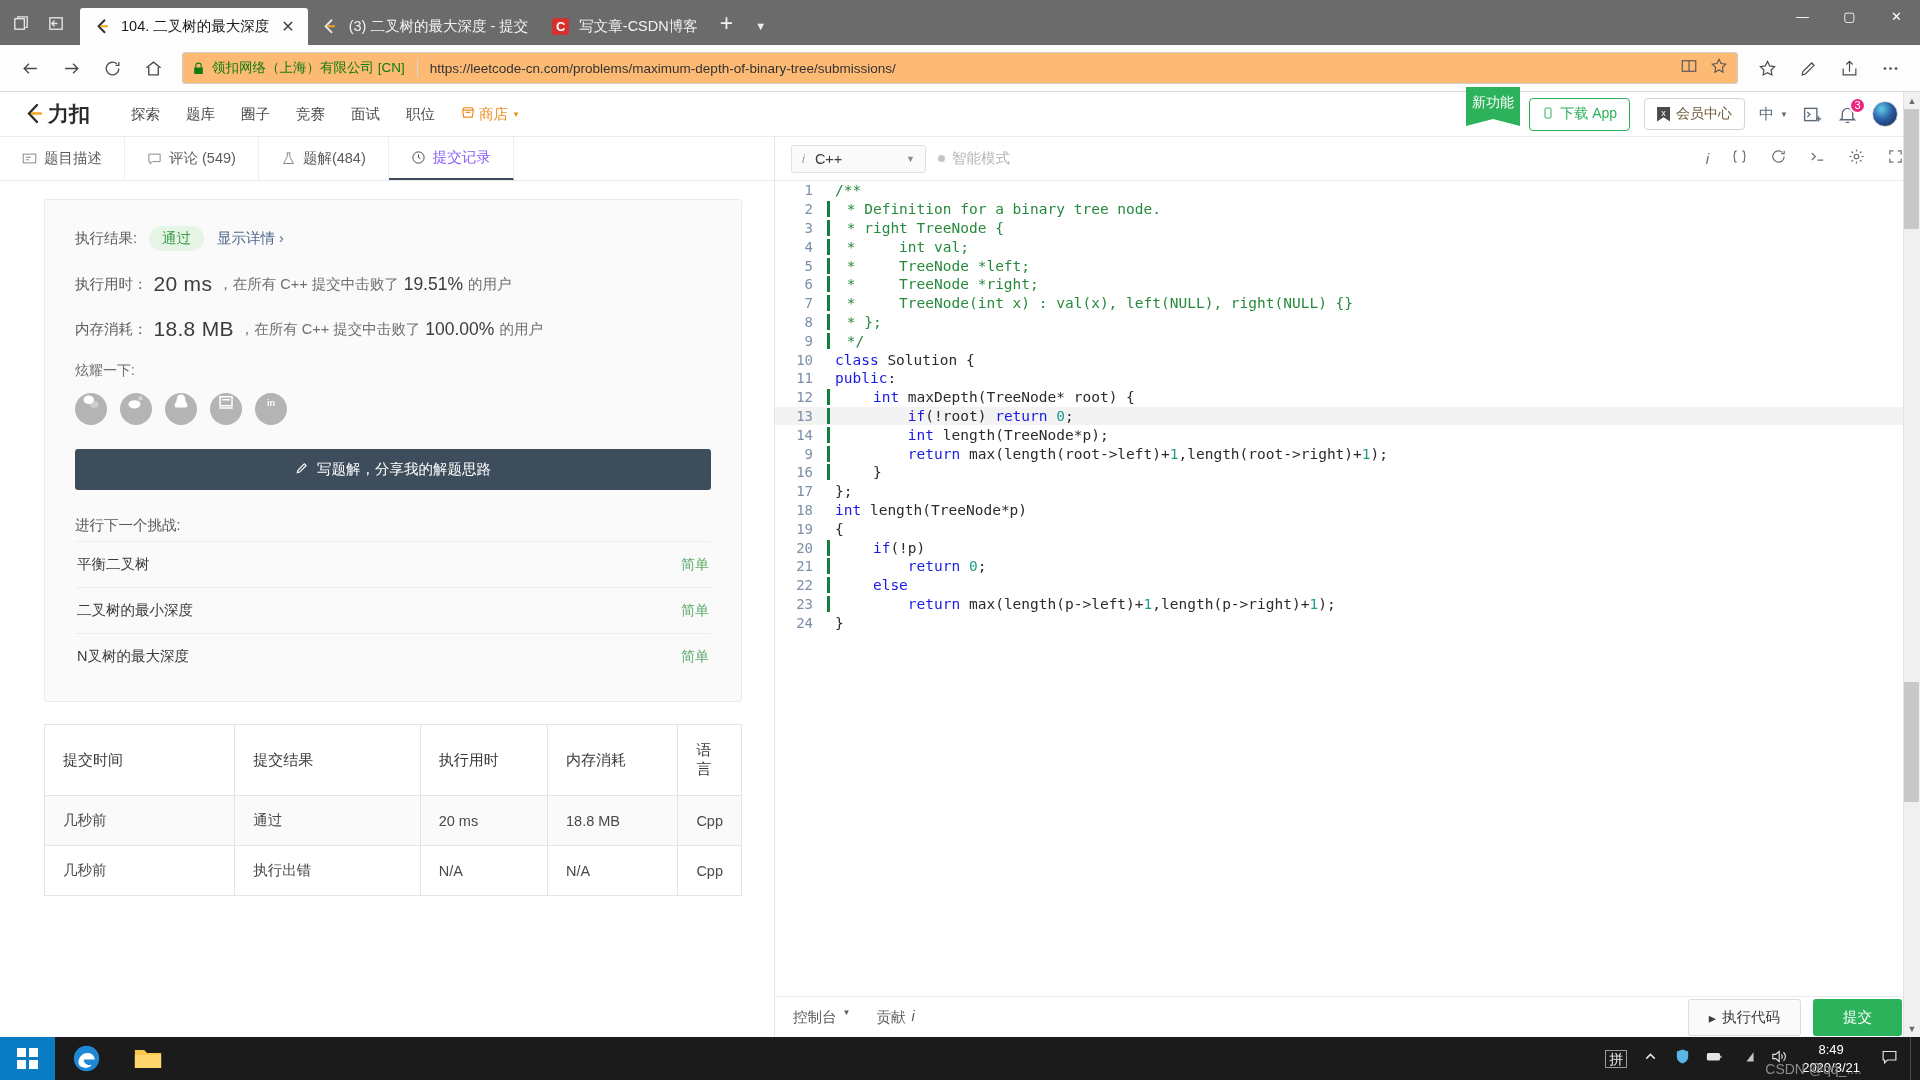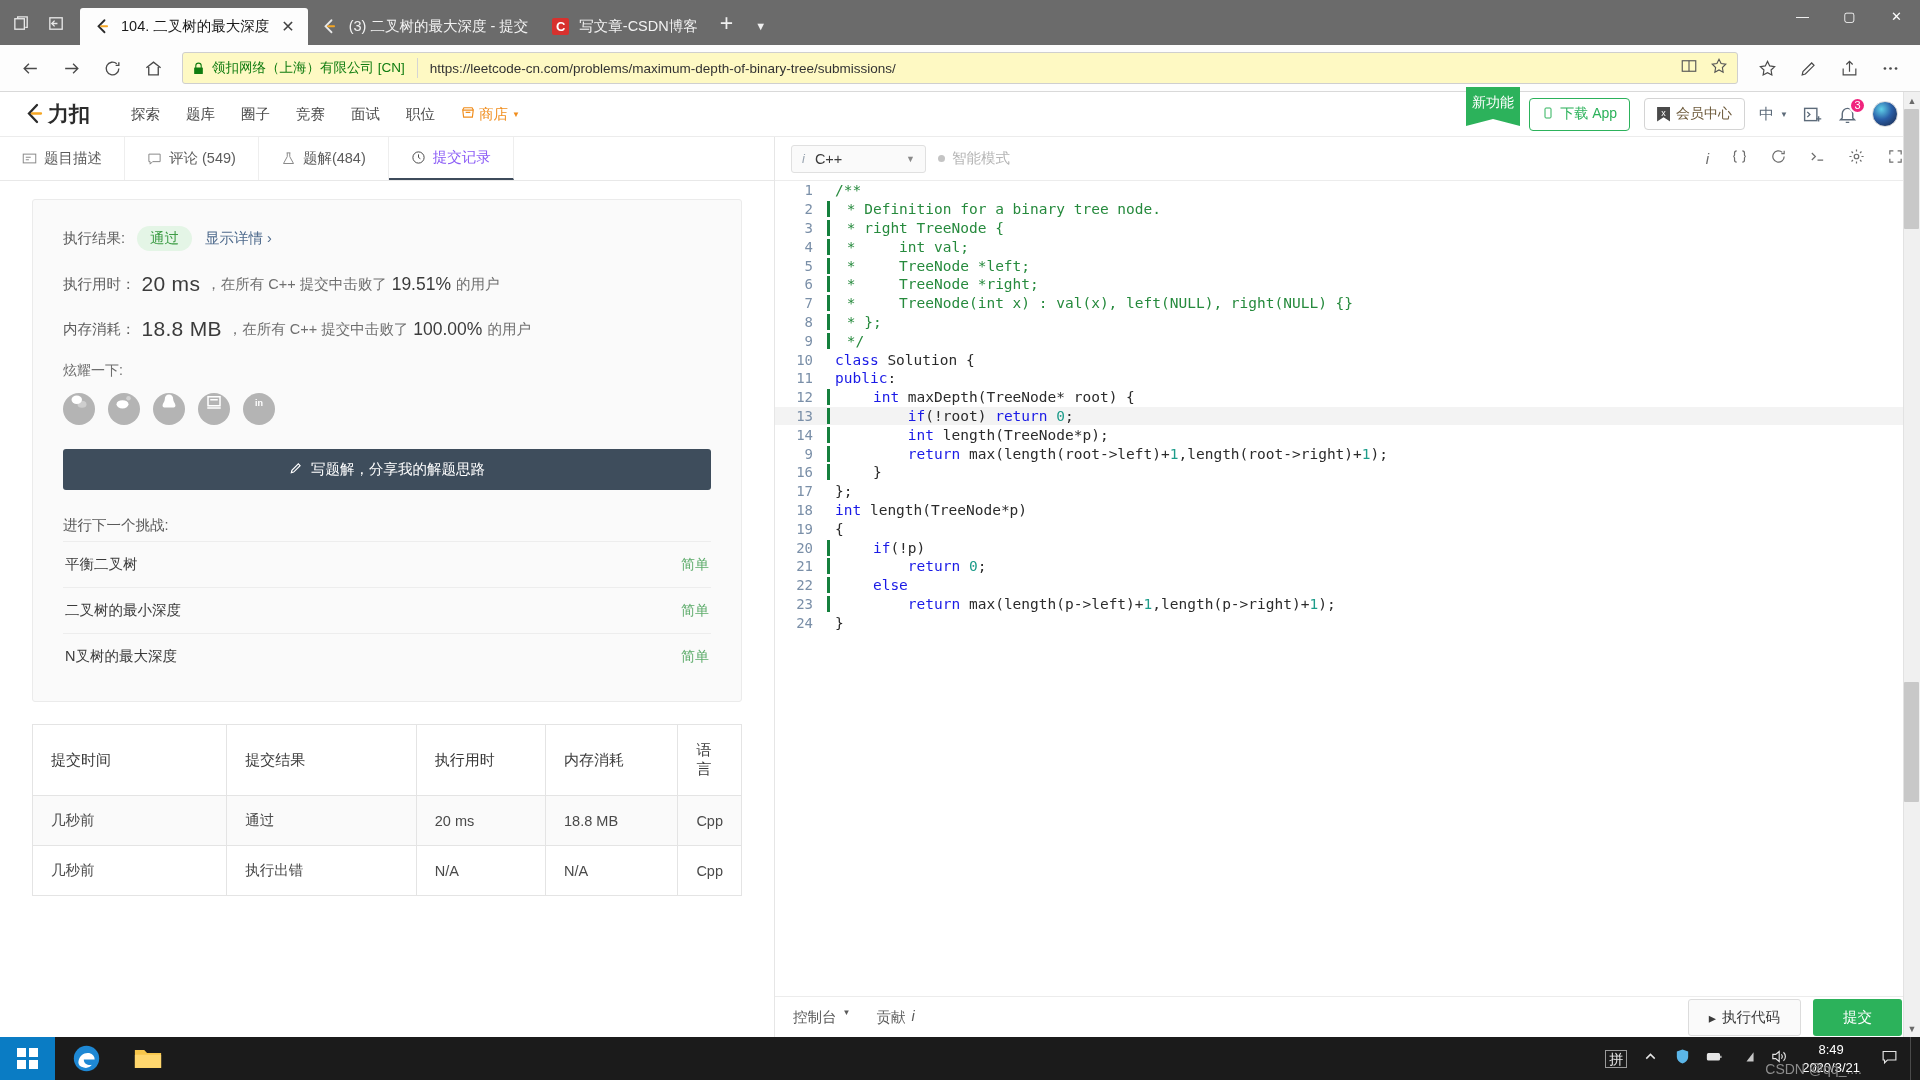--- a/index.html
+++ b/index.html
@@ -43,21 +43,21 @@
     display: flex; align-items: center; padding: 0 11px; gap: 3px;
     border-bottom: 1px solid #d9d9d9;
   }
   .navbtn {
     width: 38px; height: 34px; display: flex; align-items: center; justify-content: center;
     color: #4a4a4a; border-radius: 3px;
   }
   .navbtn svg { width: 19px; height: 19px; }
   .addressbar {
     flex: 1; height: 32px; margin: 0 7px;
-    border: 1px solid #cfcfcf; border-radius: 3px; background: #fef9c3;
+    border: 1px solid #cfcfcf; border-radius: 3px; background: #fdba74;
     display: flex; align-items: center; padding: 0 9px; gap: 7px;
   }
   .lockicon { color: #107c10; display: flex; align-items: center; }
   .sitename { color: #107c10; font-size: 13.5px; white-space: nowrap; }
   .url-sep { width: 1px; height: 20px; background: #d5d5d5; margin: 0 5px; }
   .urltext { color: #333; font-size: 13.5px; flex: 1; overflow: hidden; white-space: nowrap; }
   .addr-right { display: flex; align-items: center; gap: 12px; color: #555; }
 
   
   .lc-nav {
@@ -109,21 +109,21 @@
 
   
   .qtabs { height: 44px; display: flex; align-items: stretch; border-bottom: 1px solid #e8e8e8; background: #fff; }
   .qtab {
     display: flex; align-items: center; gap: 7px; padding: 0 22px;
     font-size: 14.5px; color: #5c5c5c; border-right: 1px solid #eee; white-space: nowrap;
   }
   .qtab.active { color: #8b5cf6; border-bottom: 2px solid #3e4b5b; background: #fff; }
   .qtab svg { width: 15px; height: 15px; }
 
-  .left-scroll { flex: 1; overflow: hidden; padding: 18px 32px 0; background: #fff; }
+  .left-scroll { flex: 1; overflow: hidden; padding: 18px 32px 0; background: #fff; margin-left: 12px; }
 
   .result-card {
     border: 1px solid #ebebeb; border-radius: 3px; background: #fafafa;
     padding: 26px 30px 22px; margin-bottom: 22px;
   }
   .res-row { display: flex; align-items: center; font-size: 14.5px; color: #5d5d5d; margin-bottom: 21px; }
   .res-label { margin-right: 4px; }
   .pill-pass {
     background: #e4f5e6; color: #3d9c45; border-radius: 13px;
     padding: 3px 13px; font-size: 14.5px; margin: 0 13px 0 8px;

